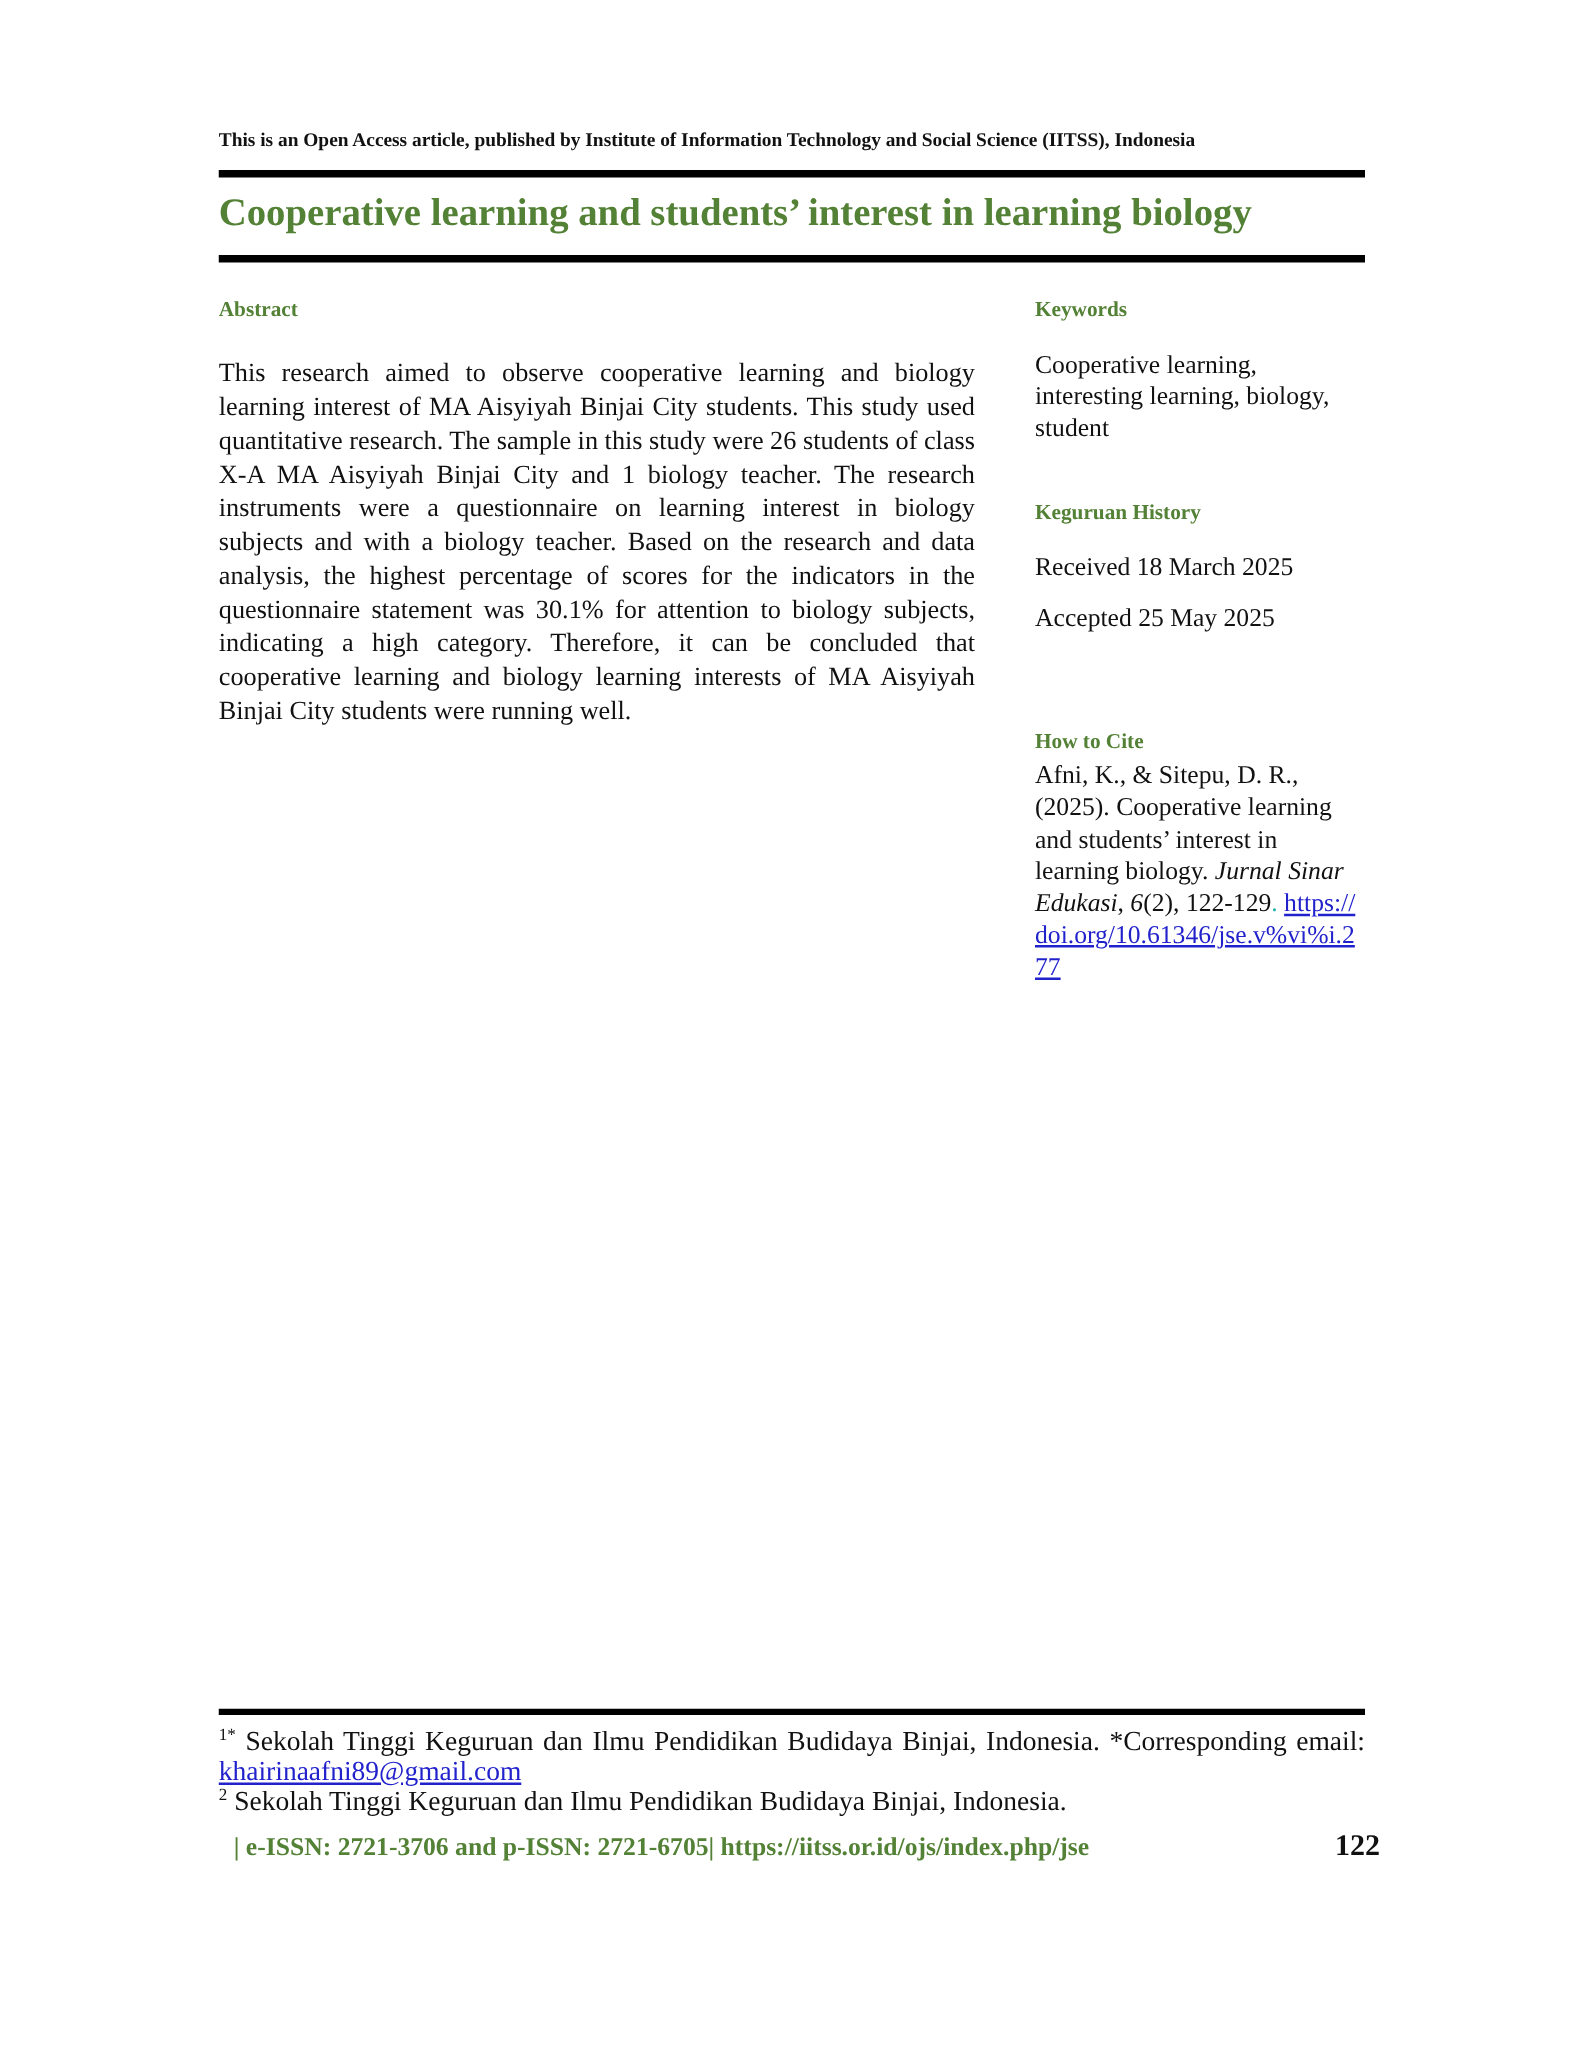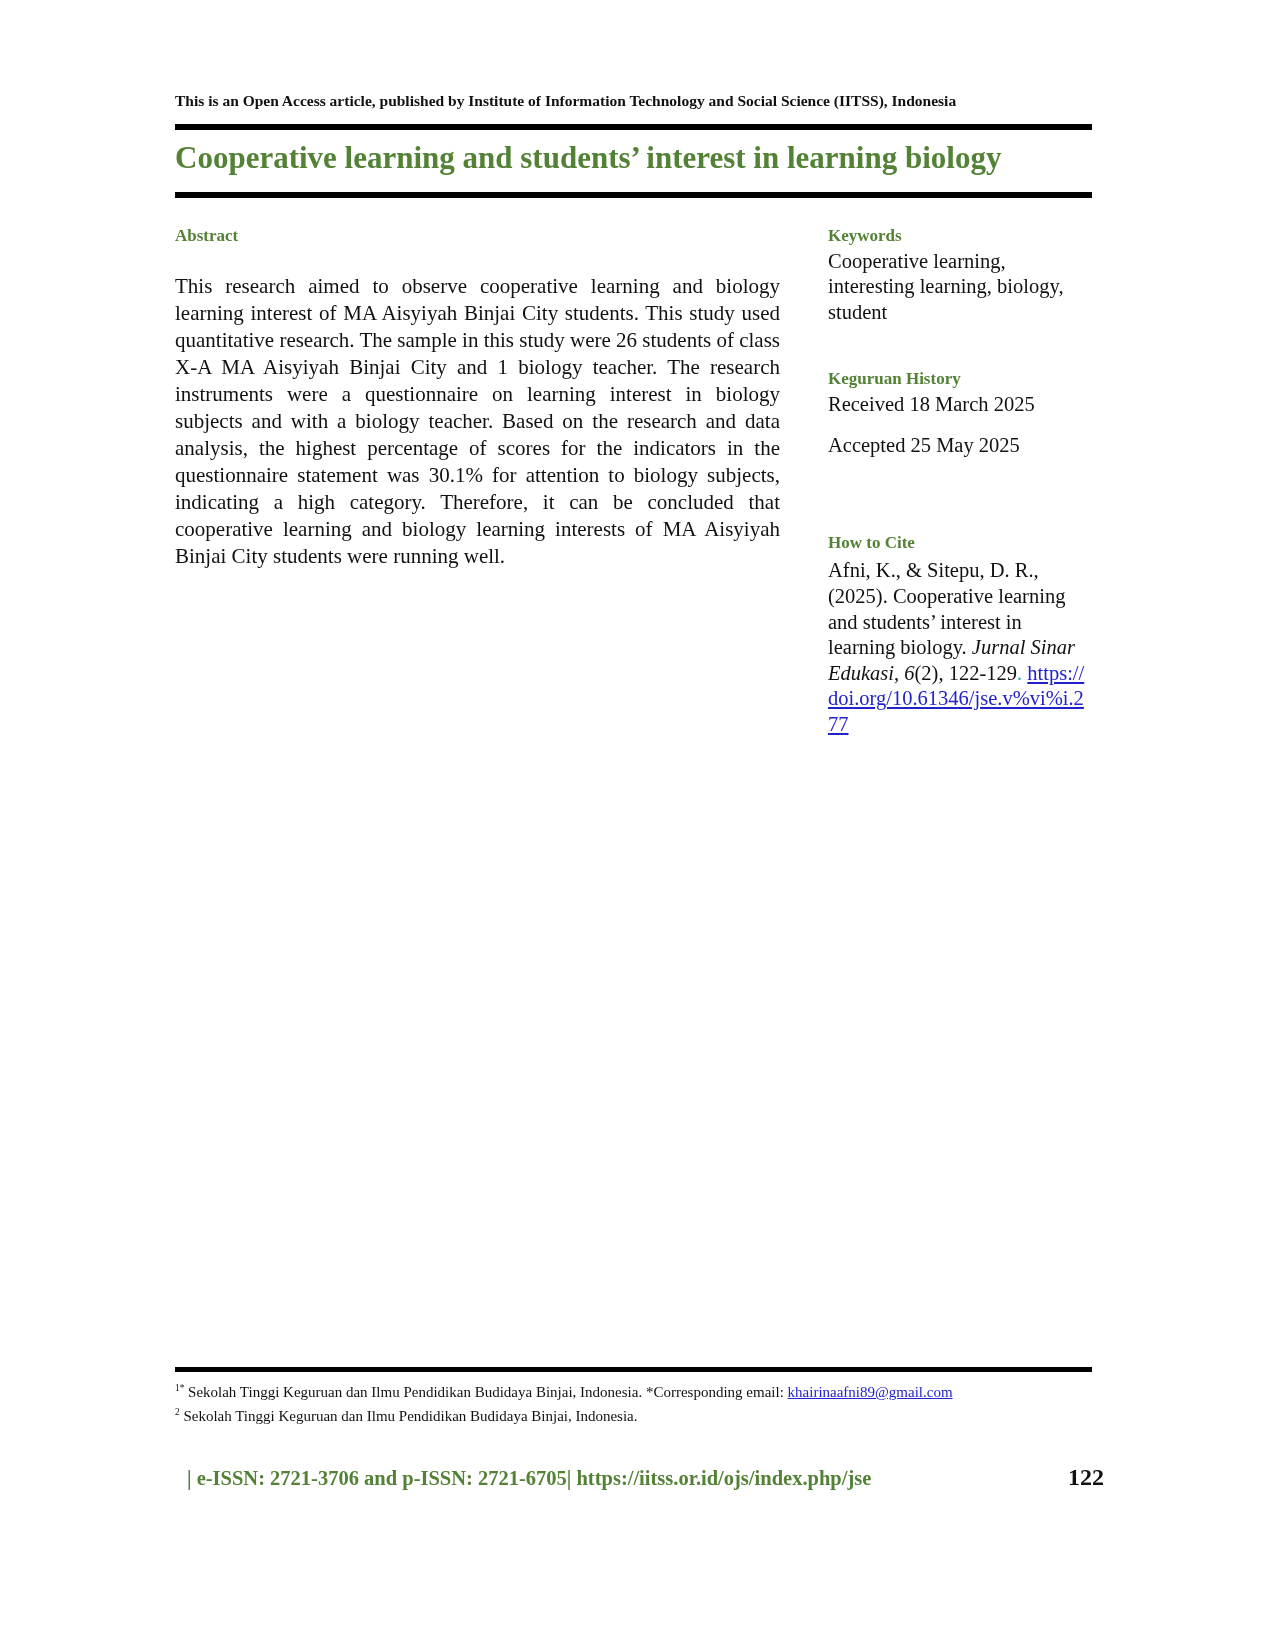--- a/index.html
+++ b/index.html
@@ -14,21 +14,21 @@
     position:relative;
     width:1275px;height:1650px;
     background:#ffffff;
     font-family:"Liberation Serif", serif;
     color:var(--ink);
     overflow:hidden;
   }
   .content{position:absolute;left:175px;top:86px;width:917px;}
 
   .journal-line{color:var(--green);font-weight:bold;font-size:23px;line-height:1.15;}
-  .open-access{color:var(--ink);font-weight:bold;font-size:15.5px;line-height:1.3;margin-top:5px;}
+  .open-access{color:var(--ink);font-weight:bold;font-size:15.5px;line-height:1.3;margin-top:17px;}
 
   .title-block{
     margin-top:13px;
     border-top:6px solid #000;
     border-bottom:6px solid #000;
     padding:7px 0 13px 0;
   }
   .article-title{
     color:var(--green);
     font-size:31px;
@@ -43,34 +43,34 @@
   .columns{display:flex;margin-top:28px;}
   .col-left{width:605px;flex:0 0 605px;}
   .col-right{width:264px;flex:0 0 264px;margin-left:48px;}
 
   .section-heading{color:var(--green);font-weight:bold;font-size:17px;line-height:1.2;}
   .abstract-body{
     margin-top:26px;
     font-size:21px;line-height:27px;
     text-align:justify;
   }
-  .side-text{font-size:20.5px;line-height:25.6px;margin-top:2px;}
+  .side-text{font-size:20.5px;line-height:25.6px;margin-top:21px;}
   .history-block{margin-top:44px;}
   .cite-block{margin-top:74px;}
   .cite-text{font-size:20.5px;line-height:25.6px;margin-top:5px;}
   .italic{font-style:italic;}
   .teal-dot{color:var(--teal);}
   a.doc-link{color:var(--link);text-decoration:underline;cursor:pointer;}
   .break-link{word-break:break-all;}
 
   .footnotes{
     position:absolute;left:175px;top:1367px;width:917px;
     border-top:5px solid #000;
     padding-top:9px;
-    font-size:15px;line-height:23.8px;
+    font-size:22px;line-height:23.8px;
   }
   .fn{text-align:justify;}
   .footer{
     position:absolute;left:175px;top:1464px;width:917px;
     display:flex;justify-content:space-between;align-items:baseline;margin-left:12px;
   }
   .footer-issn{color:var(--green);font-weight:bold;font-size:20.5px;}
   .footer-page{color:var(--ink);font-weight:bold;font-size:24px;}
 </style>
 </head>

